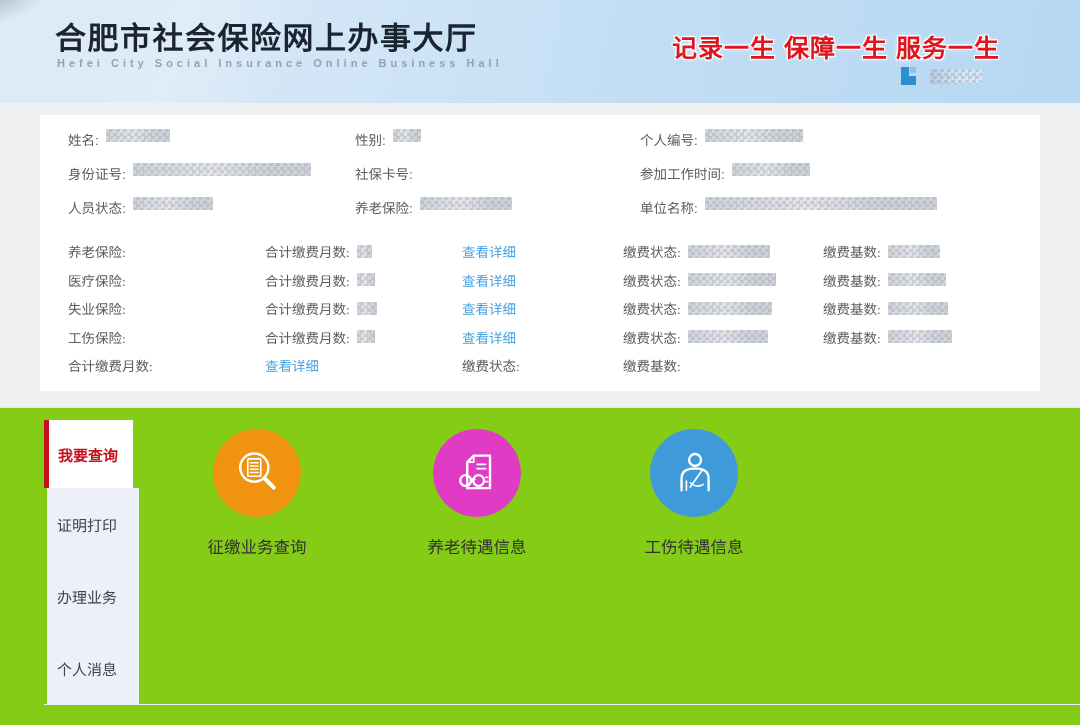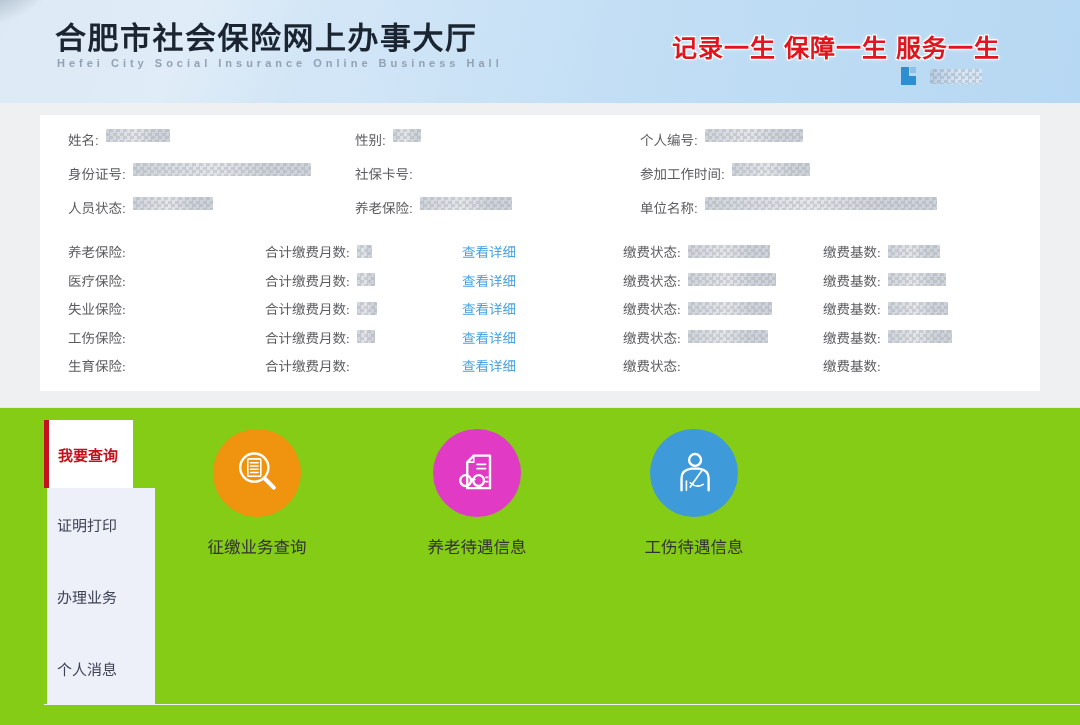--- a/index.html
+++ b/index.html
@@ -72,21 +72,21 @@
   }
   .workspace::after {
     content:""; position:absolute; left:44px; right:0; top:296px;
     border-top:1px solid #eef0f4;
   }
   .sidebar { position:absolute; left:44px; top:12px; width:89px; }
   .tab-active {
     height:68px; background:#fff; display:flex; align-items:center;
     padding-left:9px; font-size:15px; font-weight:bold; cursor:pointer;
   }
-  .tab-group { width:108px; margin-left:3px; background:#edeff9; }
+  .tab-group { width:92px; margin-left:3px; background:#edeff9; }
   .tab {
     height:72px; display:flex; align-items:center; padding-left:10px;
     font-size:15px; color:#3f4454; cursor:pointer;
   }
   .service { position:absolute; top:21px; width:160px; text-align:center; cursor:pointer; }
   .svc-circle {
     width:88px; height:88px; border-radius:50%; margin:0 auto;
     display:flex; align-items:center; justify-content:center;
   }
   .svc-label { margin-top:17px; font-size:16.5px; color:#333; }
@@ -224,23 +224,20 @@
       </div>
     <div class="cell">
         <span class="lbl">缴费状态:</span>
         <span class="mosaic" style="width:80px;"></span>
       </div>
     <div class="cell">
         <span class="lbl">缴费基数:</span>
         <span class="mosaic" style="width:64px;"></span>
       </div>
 
-    <div class="cell">
-        <span class="lbl">生育保险:</span>
-      </div>
     <div class="cell">
         <span class="lbl">合计缴费月数:</span>
       </div>
     <div class="cell">
         <span class="link">查看详细</span>
       </div>
     <div class="cell">
         <span class="lbl">缴费状态:</span>
       </div>
     <div class="cell">

